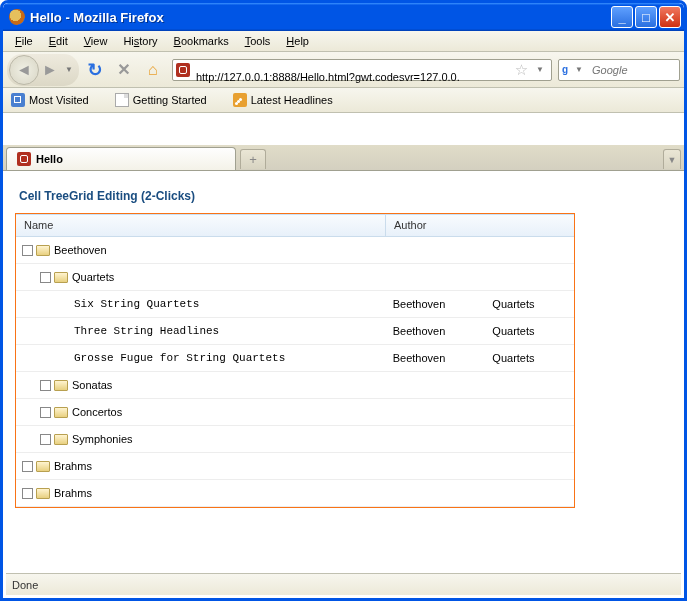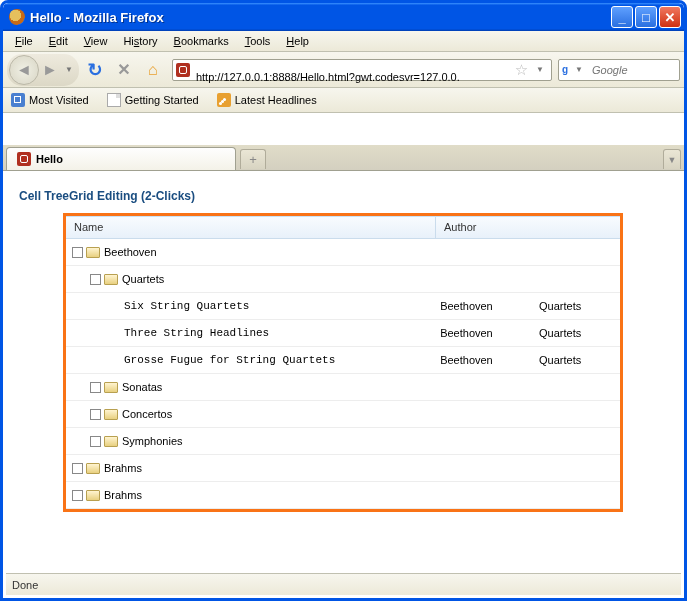--- a/index.html
+++ b/index.html
@@ -111,21 +111,21 @@
     font-size:10px; font-weight:bold;
     display:flex;align-items:center;justify-content:center;
     position:relative;
   }
   .gg-blue{color:#2a6fe0}
   .searchbox input { border:none;outline:none;flex:1;font-size:11px;font-style:italic;color:#999;font-family:inherit;background:transparent;}
   .bookmarkbar {
     background: linear-gradient(#f7f6ee,#ece9d8);
     height: 25px;
     display:flex; align-items:center;
-    padding: 0 4px; gap: 10px;
+    padding: 0 4px; gap: 18px;
     border-bottom: 1px solid #c0c0b0;
   }
   .bm-item { display:flex; align-items:center; gap:4px; padding:2px 4px;}
   .bm-icon { width:14px;height:14px; }
   .bm-icon.blue{background:#4a80d0;border-radius:2px;position:relative;}
   .bm-icon.blue::after{content:"";position:absolute;left:3px;top:3px;width:5px;height:5px;border:1px solid #fff;}
   .bm-icon.page{background:#fff;border:1px solid #aaa;position:relative;}
   .bm-icon.page::after{content:"";position:absolute;right:0;top:0;width:4px;height:4px;background:#ddd;}
   .bm-icon.feed{background:#e8a030;border-radius:2px;position:relative;}
   .bm-icon.feed::after{content:"";position:absolute;left:2px;bottom:2px;width:3px;height:3px;background:#fff;border-radius:50%;box-shadow:2px -2px 0 0 #fff, 4px -4px 0 0 #fff;}
@@ -160,23 +160,22 @@
     margin-left:4px;margin-bottom:1px;
     color:#888;font-size:13px;
   }
   .tab-overflow{position:absolute;right:3px;bottom:1px;height:20px;width:18px;background:linear-gradient(#eae6d5,#d8d4c2);border:1px solid #b0ac9a;border-bottom:none;border-radius:3px 3px 0 0;display:flex;align-items:center;justify-content:center;color:#888;font-size:9px;}
   .content {
     background:#fff;
     padding: 12px;
   }
   .heading { color:#1a4d80; font-weight:bold; font-size:12px; margin: 6px 0 10px 4px;}
   .grid {
-    border:3px solid #f97316;
+    border:1px solid #f97316;
     width:560px;
-    margin-left:48px;
   }
   .grid-top{height:1px;background:#c9e2f7;}
   .grid-header {
     display:flex;
     background: linear-gradient(#f8fbfe,#e8f1fa);
     border-bottom:1px solid #cadcec;
     height:22px;
   }
   .gh-cell {
     padding: 4px 8px;

